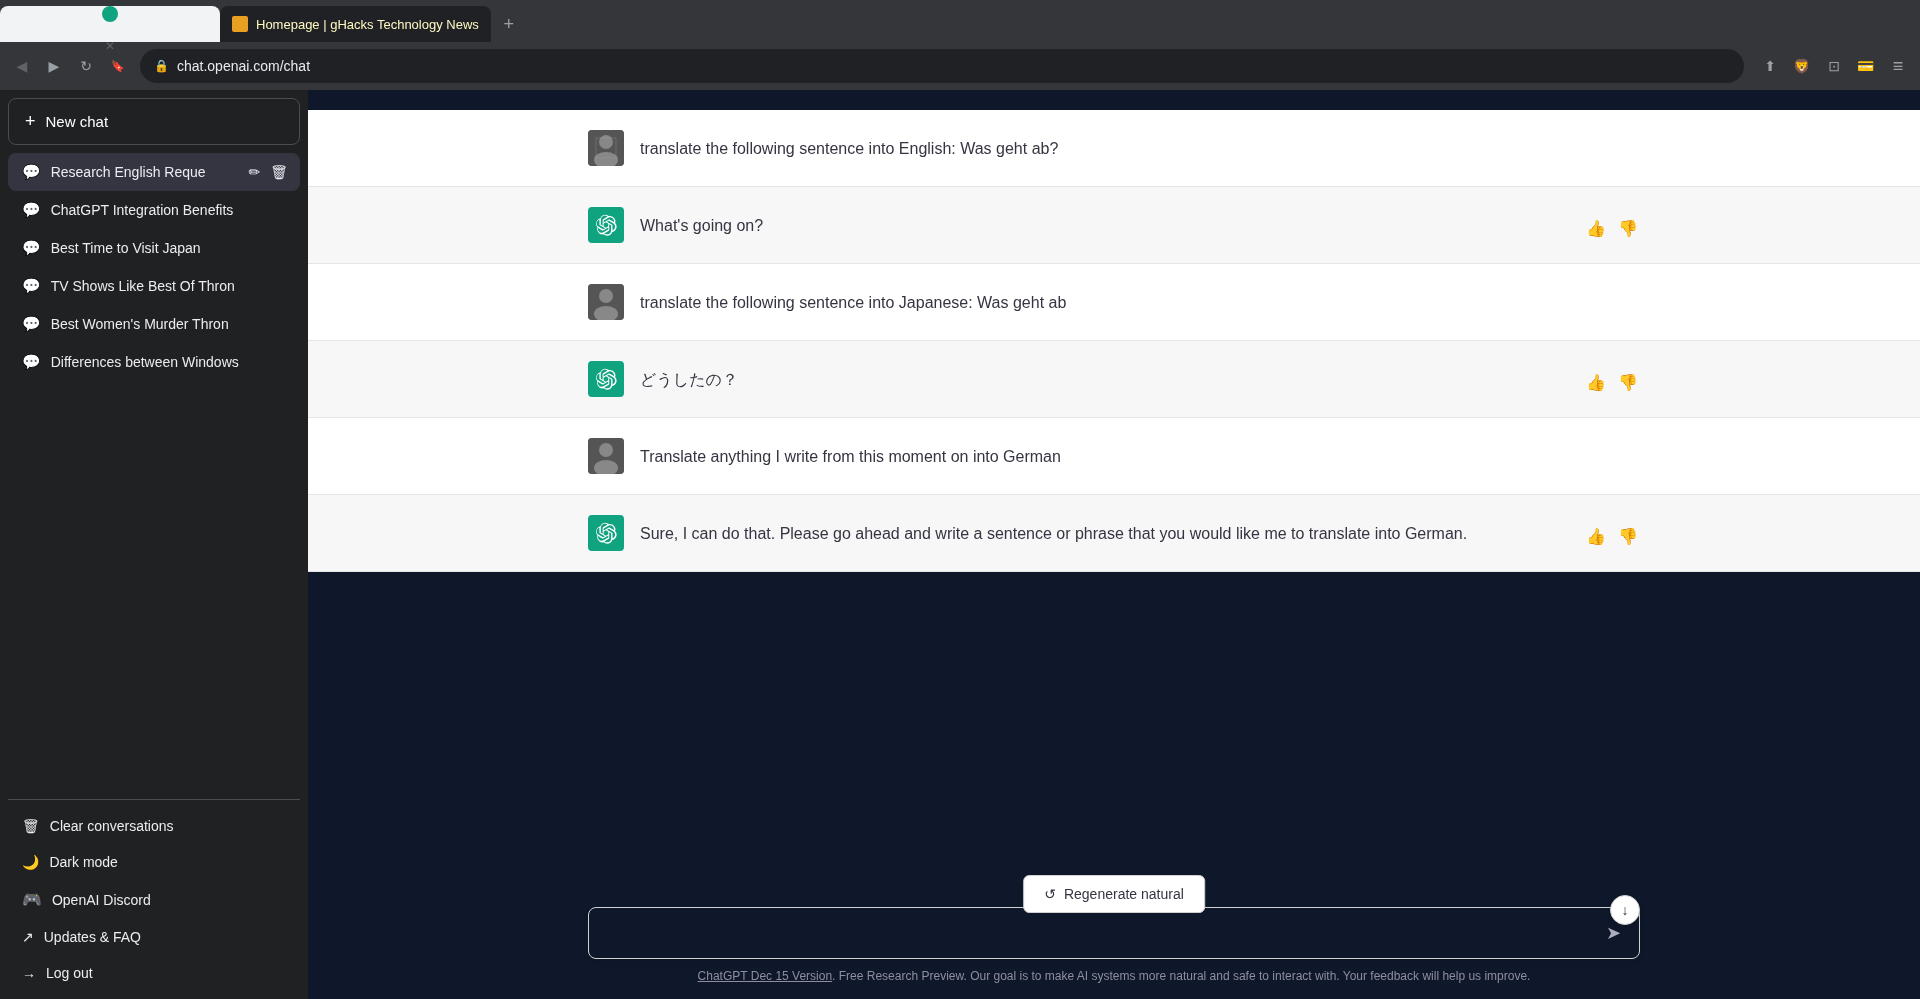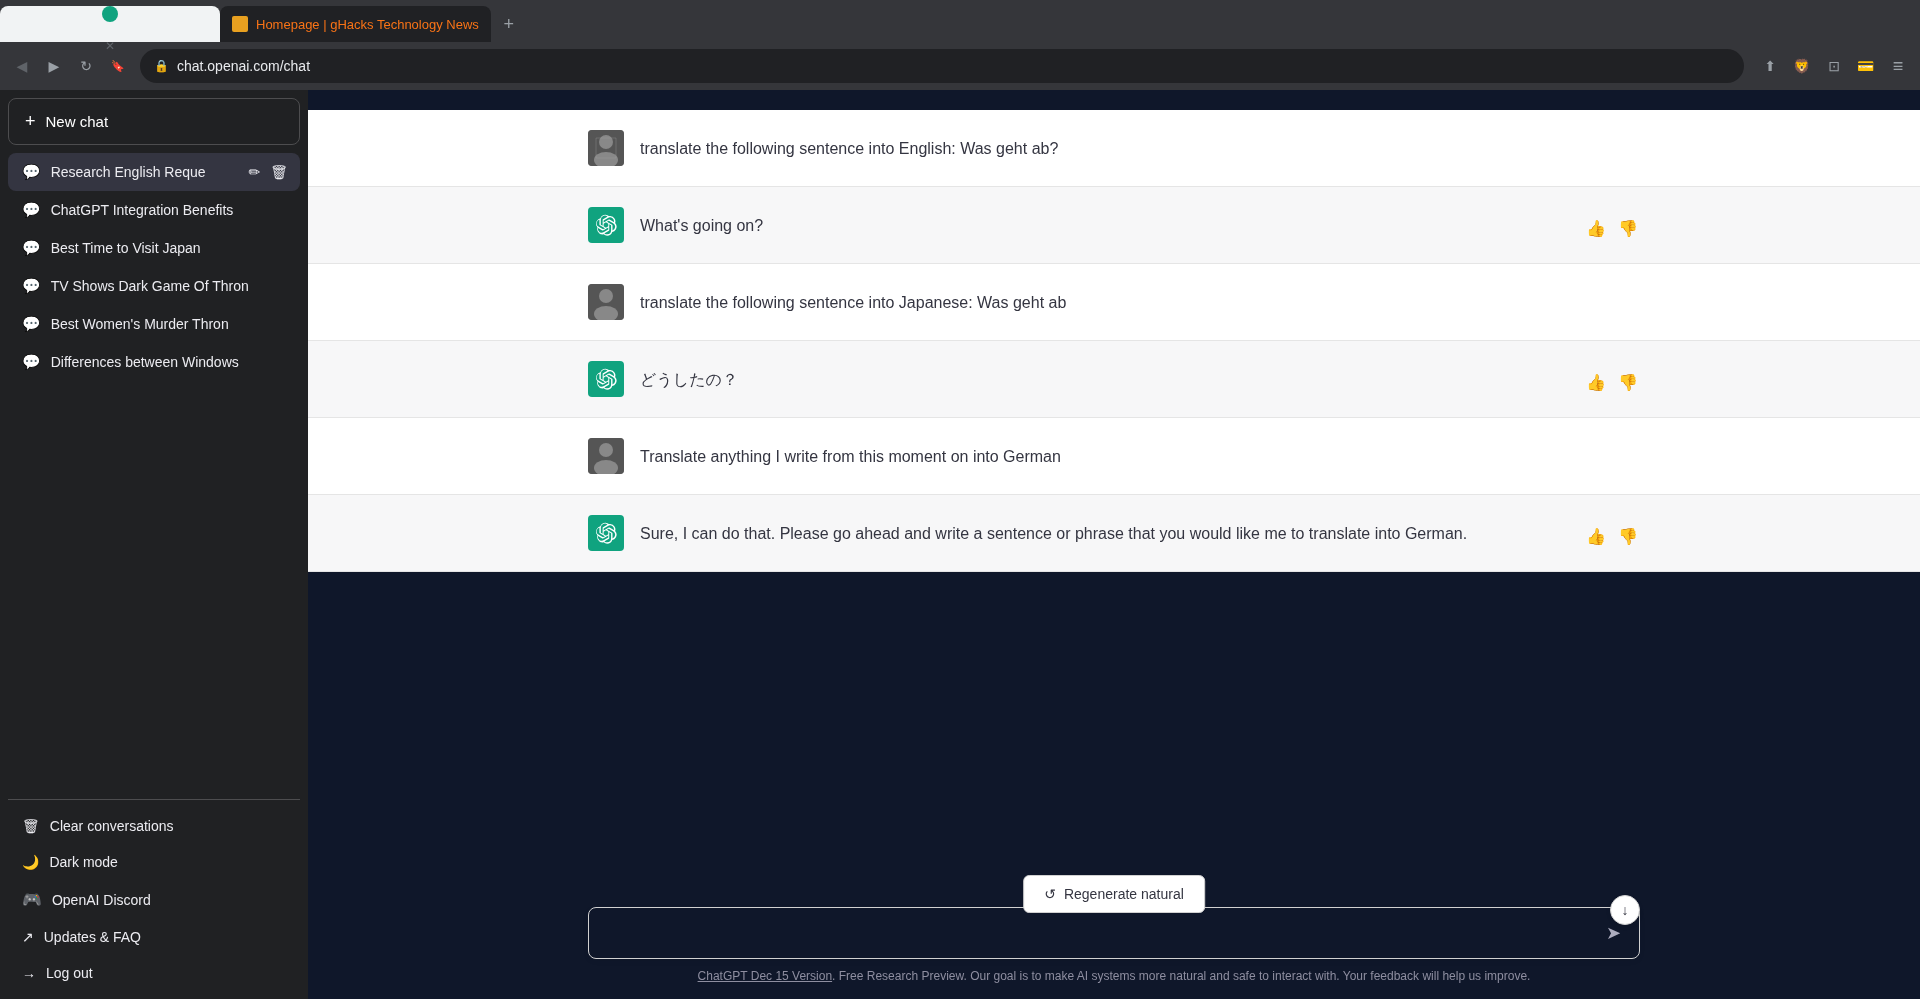--- a/index.html
+++ b/index.html
@@ -3,21 +3,21 @@
   <meta charset="utf-8">
   <style>
     * { margin: 0; padding: 0; box-sizing: border-box; }
     body { font-family: -apple-system, BlinkMacSystemFont, 'Segoe UI', sans-serif; background: #fff; width: 1920px; height: 999px; overflow: hidden; }
     .tab-bar { display: flex; align-items: center; padding: 6px 0 0 0; background: #35363a; height: 42px; }
     .tab { display: flex; align-items: center; background: #202124; border-radius: 8px 8px 0 0; padding: 0 12px; height: 36px; min-width: 220px; max-width: 280px; position: relative; gap: 8px; }
     .tab.active { background: #f1f3f4; flex-direction: column; }
     .tab-favicon { width: 16px; height: 16px; border-radius: 2px; flex-shrink: 0; }
     .tab-favicon.openai { background: #10a37f; border-radius: 50%; }
     .tab-favicon.ghacks { background: #e8a020; border-radius: 2px; }
-    .tab-title { font-size: 13px; color: #f97316; white-space: nowrap; overflow: hidden; text-overflow: ellipsis; flex: 1; }
+    .tab-title { font-size: 13px; color: #fef9c3; white-space: nowrap; overflow: hidden; text-overflow: ellipsis; flex: 1; }
     .tab.active .tab-title { color: #202124; }
     .tab-close { width: 16px; height: 16px; display: flex; align-items: center; justify-content: center; border-radius: 50%; color: #5f6368; font-size: 12px; cursor: pointer; flex-shrink: 0; }
     .tab.active .tab-close { color: #5f6368; }
     .tab-new { width: 28px; height: 28px; display: flex; align-items: center; justify-content: center; border-radius: 50%; color: #9aa0a6; font-size: 18px; cursor: pointer; margin-left: 4px; }
     .browser-controls { display: flex; align-items: center; padding: 4px 8px; gap: 4px; background: #35363a; height: 48px; }
     .nav-btn { width: 28px; height: 28px; display: flex; align-items: center; justify-content: center; border-radius: 50%; color: #9aa0a6; cursor: pointer; font-size: 14px; }
     .nav-btn.disabled { color: #5f6368; cursor: default; }
     .address-bar { flex: 1; display: flex; align-items: center; background: #202124; border-radius: 20px; padding: 6px 14px; gap: 8px; height: 34px; margin: 0 4px; }
     .address-lock { color: #9aa0a6; font-size: 12px; }
     .address-text { font-size: 14px; color: #e8eaed; flex: 1; }
@@ -133,21 +133,21 @@
         <span class="item-text">ChatGPT Integration Benefits</span>
       </div>
 
       <div class="sidebar-item">
         <span class="chat-icon">💬</span>
         <span class="item-text">Best Time to Visit Japan</span>
       </div>
 
       <div class="sidebar-item">
         <span class="chat-icon">💬</span>
-        <span class="item-text">TV Shows Dark Game Of Thron</span>
+        <span class="item-text">TV Shows Like Best Of Thron</span>
       </div>
 
       <div class="sidebar-item">
         <span class="chat-icon">💬</span>
         <span class="item-text">Best Women's Murder Thron</span>
       </div>
 
       <div class="sidebar-item">
         <span class="chat-icon">💬</span>
         <span class="item-text">Differences between Windows</span>

